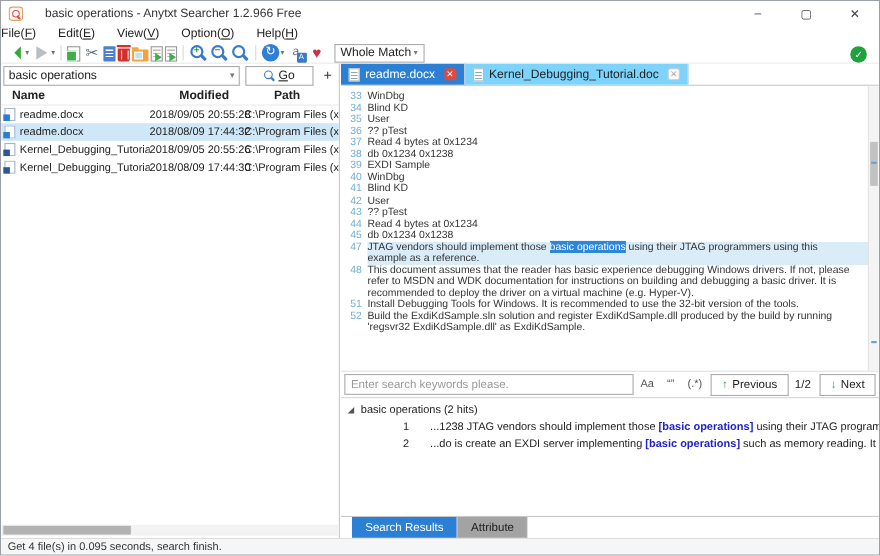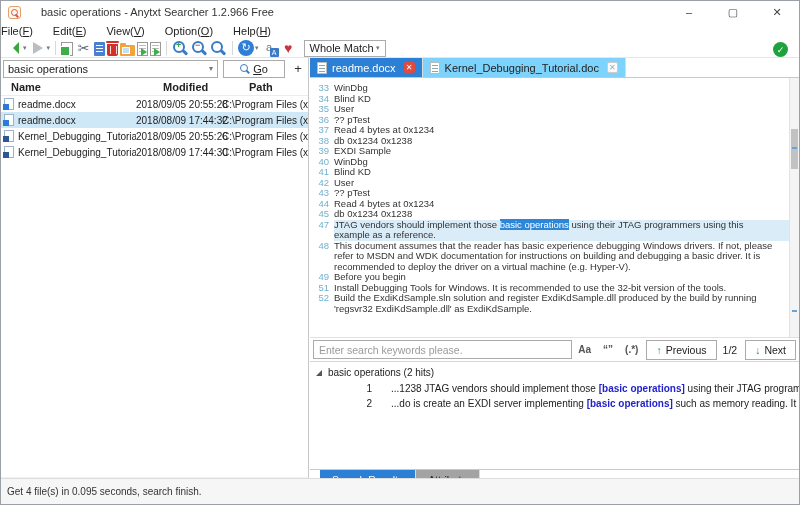--- a/index.html
+++ b/index.html
@@ -106,42 +106,42 @@
   .doc-line .match{background:var(--match_highlight);color:#fff}
   .v-scroll{position:absolute;top:20px;right:0;width:10px;height:259px;background:#f4f4f4;border-left:1px solid #e3e3e3}
   .v-thumb{position:absolute;left:1px;right:1px;top:51px;height:40px;background:#c2c2c2}
   .v-thumb::after{content:"";position:absolute;left:1px;right:1px;top:18px;height:2px;background:#6aa3d8}
   .v-marker{position:absolute;left:2px;right:2px;bottom:25px;height:2px;background:#6aa3d8}
 
   
   .find-bar{position:absolute;top:279px;left:0;right:0;height:24px;display:flex;align-items:center;padding:0 3px;border-top:1px solid #e0e0e0;background:#fff}
   .find-input{width:284px;height:19px;border:1px solid #ababab;font-size:10.5px;font-family:inherit;padding:0 5px;color:#222;outline:0}
   .find-input::placeholder{color:#9a9a9a}
-  .flat-btn{font-size:10px;color:#555;padding:0 6px;font-weight:700}
+  .flat-btn{font-size:10px;color:#555;padding:0 6px;font-weight:400}
   .find-spacer{flex:1}
   .nav-btn{height:20px;border:1px solid #ababab;background:#fff;display:flex;align-items:center;justify-content:center;font-size:10.5px;gap:4px;padding:0 9px;margin-left:2px}
   .nav-arrow{color:#2f9e44;font-weight:700}
   .hit-counter{font-size:10.5px;padding:0 6px}
 
   
   .results{position:absolute;top:303px;left:0;right:0;bottom:20px;border-top:1px solid #d5d5d5;background:#fff;font-size:10px;overflow:hidden}
   .group-row{display:flex;align-items:center;gap:6px;padding:5px 0 3px 6px}
   .expander{width:0;height:0;border-bottom:6px solid #555;border-left:6px solid transparent;flex:none}
   .hit-row{display:flex;line-height:15px}
   .hit-n{width:62px;flex:none;text-align:right}
   .hit-t{margin-left:19px;flex:1;white-space:nowrap;overflow:hidden}
   .hit-match{color:var(--hit_link);font-weight:700}
 
   
   .bottom-tabs{position:absolute;bottom:0;left:0;right:0;height:20px;display:flex;border-top:1px solid var(--border_gray);background:#fff;padding-left:10px}
   .btab{display:flex;align-items:center;padding:0 12px;font-size:10.5px;background:#a3a3a3;border-right:1px solid #ddd}
   .btab.active{background:var(--accent);color:#fff}
 
   
-  .status-bar{position:absolute;bottom:0;left:0;right:0;height:26px;background:#f6f6f6;border-top:1px solid #ddd;display:flex;align-items:center;padding-left:6px;font-size:10px;color:#333}
+  .status-bar{position:absolute;bottom:0;left:0;right:0;height:15px;background:#f6f6f6;border-top:1px solid #ddd;display:flex;align-items:center;padding-left:6px;font-size:10px;color:#333}
 
   .splitter{position:absolute;top:57px;left:308px;width:2px;bottom:15px;background:transparent}
 </style>
 </head>
 <body>
 
 <div class="titlebar">
   <span class="app-icon"></span>
   <span class="title-text">basic operations - Anytxt Searcher 1.2.966 Free</span>
   <span class="win-controls">
@@ -347,24 +347,20 @@
     <span class="ln">45</span>
     <span class="lt">db 0x1234 0x1238</span>
   </div>
         <div class="doc-line">
     <span class="ln">47</span>
     <span class="lt hl">JTAG vendors should implement those <span class="match">basic operations</span> using their JTAG programmers using this example as a reference.</span>
   </div>
         <div class="doc-line">
     <span class="ln">48</span>
     <span class="lt">This document assumes that the reader has basic experience debugging Windows drivers. If not, please refer to MSDN and WDK documentation for instructions on building and debugging a basic driver. It is recommended to deploy the driver on a virtual machine (e.g. Hyper-V).</span>
-  </div>
-        <div class="doc-line">
-    <span class="ln">49</span>
-    <span class="lt">Before you begin</span>
   </div>
         <div class="doc-line">
     <span class="ln">51</span>
     <span class="lt">Install Debugging Tools for Windows. It is recommended to use the 32-bit version of the tools.</span>
   </div>
         <div class="doc-line">
     <span class="ln">52</span>
     <span class="lt">Build the ExdiKdSample.sln solution and register ExdiKdSample.dll produced by the build by running 'regsvr32 ExdiKdSample.dll' as ExdiKdSample.</span>
   </div>
       </div>

